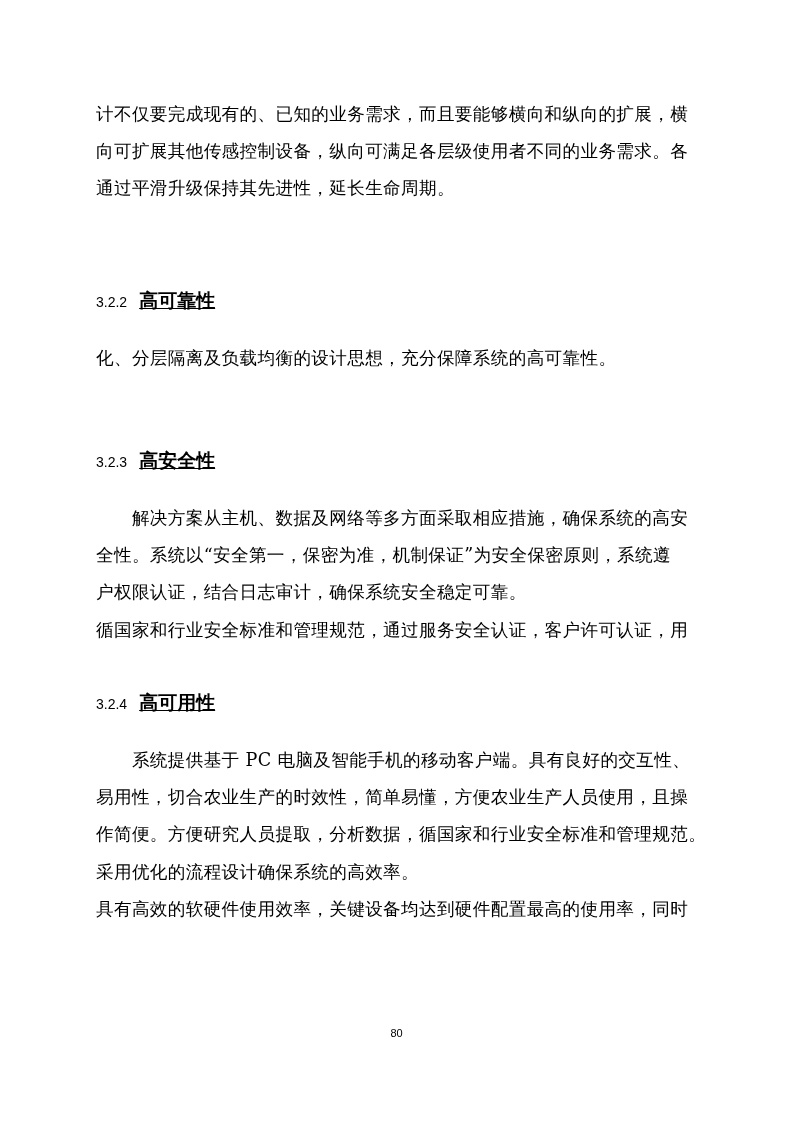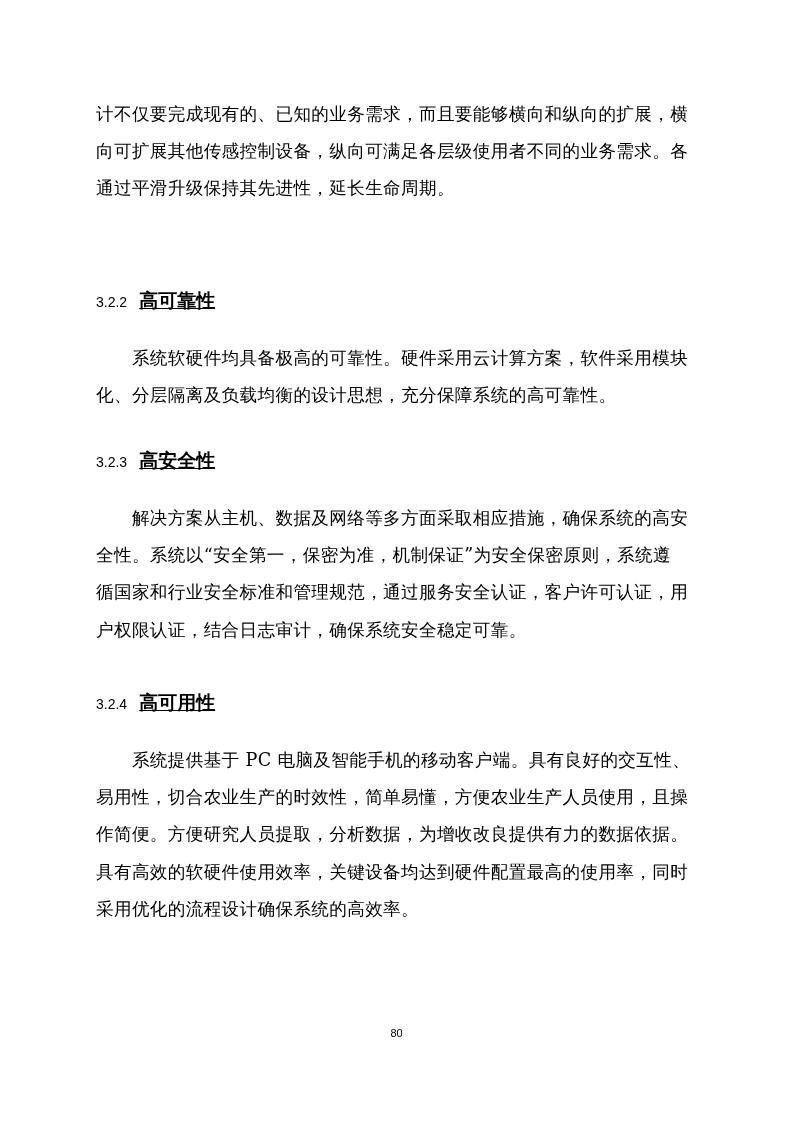--- a/index.html
+++ b/index.html
@@ -24,39 +24,38 @@
   <p class="para" style="top:96px;">
     <span class="line">计不仅要完成现有的、已知的业务需求，而且要能够横向和纵向的扩展，横</span>
     <span class="line">向可扩展其他传感控制设备，纵向可满足各层级使用者不同的业务需求。各</span>
     <span class="line">通过平滑升级保持其先进性，延长生命周期。</span>
   </p>
 
   <h3 class="heading" style="top:288px;">
     <span class="num">3.2.2</span><span class="ttl">高可靠性</span>
   </h3>
   <p class="para" style="top:340px;">
-    <span class="line">　　系统软硬件均具备极高的可靠性。硬件采用云计算方案，软件采用模块</span>
     <span class="line">化、分层隔离及负载均衡的设计思想，充分保障系统的高可靠性。</span>
   </p>
 
   <h3 class="heading" style="top:448px;">
     <span class="num">3.2.3</span><span class="ttl">高安全性</span>
   </h3>
   <p class="para" style="top:500px;">
     <span class="line">　　解决方案从主机、数据及网络等多方面采取相应措施，确保系统的高安</span>
     <span class="line">全性。系统以“安全第一，保密为准，机制保证”为安全保密原则，系统遵</span>
+    <span class="line">户权限认证，结合日志审计，确保系统安全稳定可靠。</span>
     <span class="line">循国家和行业安全标准和管理规范，通过服务安全认证，客户许可认证，用</span>
-    <span class="line">户权限认证，结合日志审计，确保系统安全稳定可靠。</span>
   </p>
 
   <h3 class="heading" style="top:690px;">
     <span class="num">3.2.4</span><span class="ttl">高可用性</span>
   </h3>
   <p class="para" style="top:742px;">
     <span class="line">　　系统提供基于 PC 电脑及智能手机的移动客户端。具有良好的交互性、</span>
     <span class="line">易用性，切合农业生产的时效性，简单易懂，方便农业生产人员使用，且操</span>
-    <span class="line">作简便。方便研究人员提取，分析数据，为增收改良提供有力的数据依据。</span>
+    <span class="line">作简便。方便研究人员提取，分析数据，循国家和行业安全标准和管理规范。</span>
+    <span class="line">采用优化的流程设计确保系统的高效率。</span>
     <span class="line">具有高效的软硬件使用效率，关键设备均达到硬件配置最高的使用率，同时</span>
-    <span class="line">采用优化的流程设计确保系统的高效率。</span>
   </p>
 
   <div class="pagenum">80</div>
 </div>
 
 </body></html>

